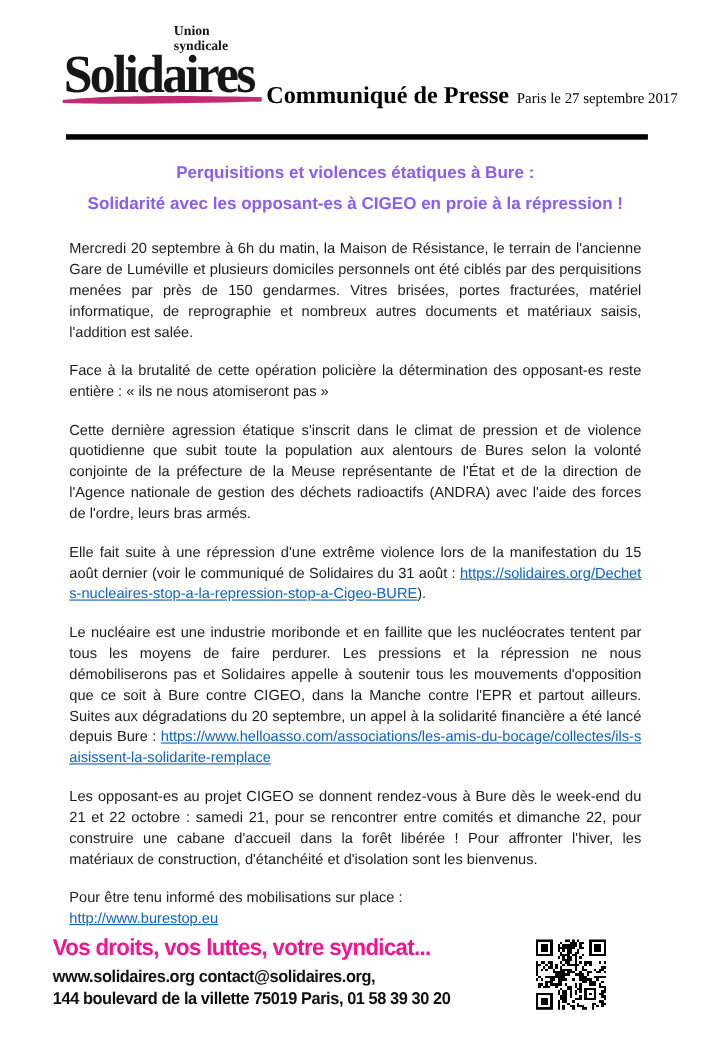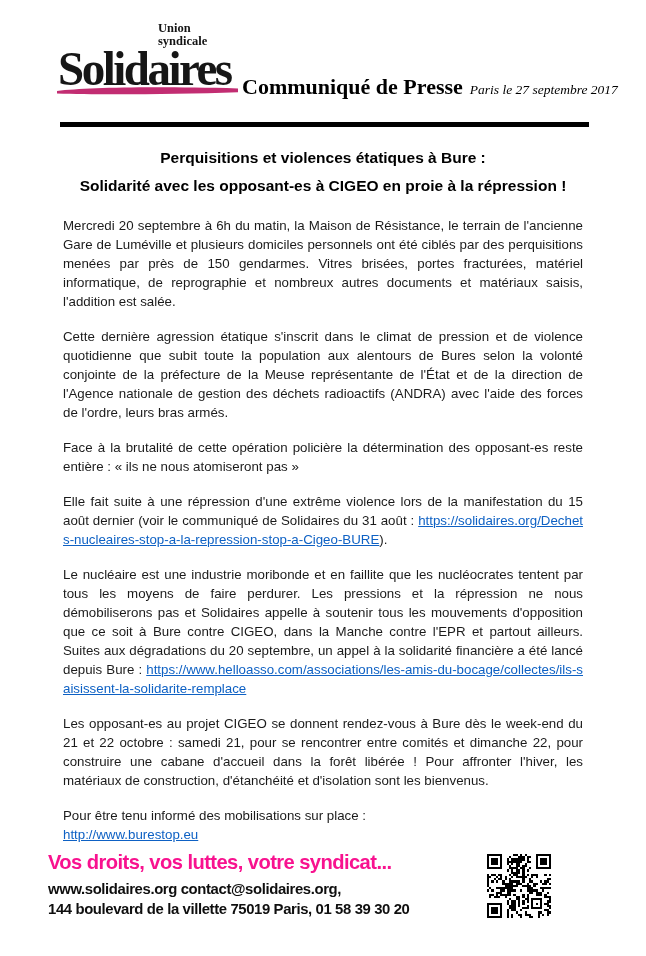--- a/index.html
+++ b/index.html
@@ -30,28 +30,28 @@
   }
   .logo-underline { position: absolute; left: -2px; top: 62px; width: 184px; height: 12px; }
 
   .doc-heading { position: absolute; left: 242px; top: 74px; white-space: nowrap; }
   .doc-type {
     font-family: "Liberation Serif", serif;
     font-weight: bold; font-size: 22px; color: #000000; margin-top: 48px;
   }
   .doc-date {
     font-family: "Liberation Serif", serif;
-    font-size: 13.5px; color: #000000; margin-left: 7px; font-style: italic;
+    font-size: 13.5px; color: #000000; margin-left: 7px;
   }
 
   .header-rule { position: absolute; left: 60px; top: 122px; width: 529px; height: 5px; background: #000000; }
 
   
   .body-col { position: absolute; left: 63px; top: 144px; width: 520px; }
-  .doc-title { text-align: center; font-weight: bold; font-size: 15.5px; line-height: 28px; color: #000000; margin-bottom: 14px; }
+  .doc-title { text-align: center; font-weight: bold; font-size: 15.5px; line-height: 28px; color: #8b5cf6; margin-bottom: 14px; }
   .doc-title .t-line { display: block; }
   .body-col p { margin: 16px 0 13px 0; text-align: justify; font-size: 13.3px; line-height: 19px; color: #1b1b1b; }
   .body-col p.no-gap { margin-bottom: 0; }
   a.doc-link { color: #0e61c4; text-decoration: underline; overflow-wrap: anywhere; word-break: break-all; }
   .link-line { display: block; text-align: left; }
 
   
   .footer { position: absolute; left: 48px; top: 850px; width: 410px; }
   .footer-slogan {
     color: #f8128f; font-weight: 800; font-size: 21px; line-height: 24px;
@@ -90,23 +90,23 @@
 
   <div class="body-col">
 
     <div class="doc-title">
       <span class="t-line">Perquisitions et violences étatiques à Bure :</span>
       <span class="t-line">Solidarité avec les opposant-es à CIGEO en proie à la répression !</span>
     </div>
 
     <p>Mercredi 20 septembre à 6h du matin, la Maison de Résistance, le terrain de l'ancienne Gare de Luméville et plusieurs domiciles personnels ont été ciblés par des perquisitions menées par près de 150 gendarmes. Vitres brisées, portes fracturées, matériel informatique, de reprographie et nombreux autres documents et matériaux saisis, l'addition est salée.</p>
 
+    <p>Face à la brutalité de cette opération policière la détermination des opposant-es reste entière : « ils ne nous atomiseront pas »</p>
+
     <p>Cette dernière agression étatique s'inscrit dans le climat de pression et de violence quotidienne que subit toute la population aux alentours de Bures selon la volonté conjointe de la préfecture de la Meuse représentante de l'État et de la direction de l'Agence nationale de gestion des déchets radioactifs (ANDRA) avec l'aide des forces de l'ordre, leurs bras armés.</p>
-
-    <p>Face à la brutalité de cette opération policière la détermination des opposant-es reste entière : « ils ne nous atomiseront pas »</p>
 
     <p><span>Elle fait suite à une répression d'une extrême violence lors de la manifestation du 15 août dernier (voir le communiqué de Solidaires du 31 août :</span>
       <a class="doc-link" href="#">https://solidaires.org/Dechets-nucleaires-stop-a-la-repression-stop-a-Cigeo-BURE</a><span>).</span></p>
 
     <p><span>Le nucléaire est une industrie moribonde et en faillite que les nucléocrates tentent par tous les moyens de faire perdurer. Les pressions et la répression ne nous démobiliserons pas et Solidaires appelle à soutenir tous les mouvements d'opposition que ce soit à Bure contre CIGEO, dans la Manche contre l'EPR et partout ailleurs. Suites aux dégradations du 20 septembre, un appel à la solidarité financière a été lancé depuis Bure :</span>
       <a class="doc-link" href="#">https://www.helloasso.com/associations/les-amis-du-bocage/collectes/ils-saisissent-la-solidarite-remplace</a></p>
 
     <p>Les opposant-es au projet CIGEO se donnent rendez-vous à Bure dès le week-end du 21 et 22 octobre : samedi 21, pour se rencontrer entre comités et dimanche 22, pour construire une cabane d'accueil dans la forêt libérée ! Pour affronter l'hiver, les matériaux de construction, d'étanchéité et d'isolation sont les bienvenus.</p>
 
     <p class="no-gap">

